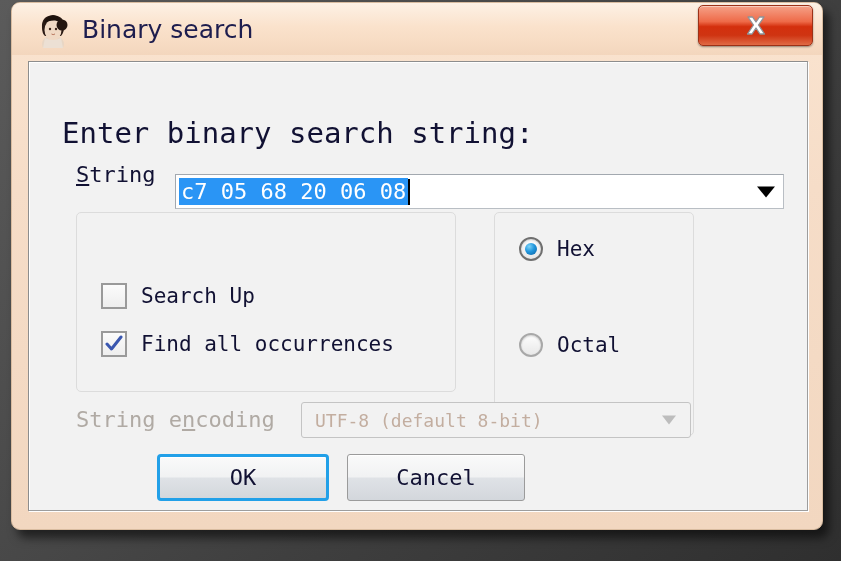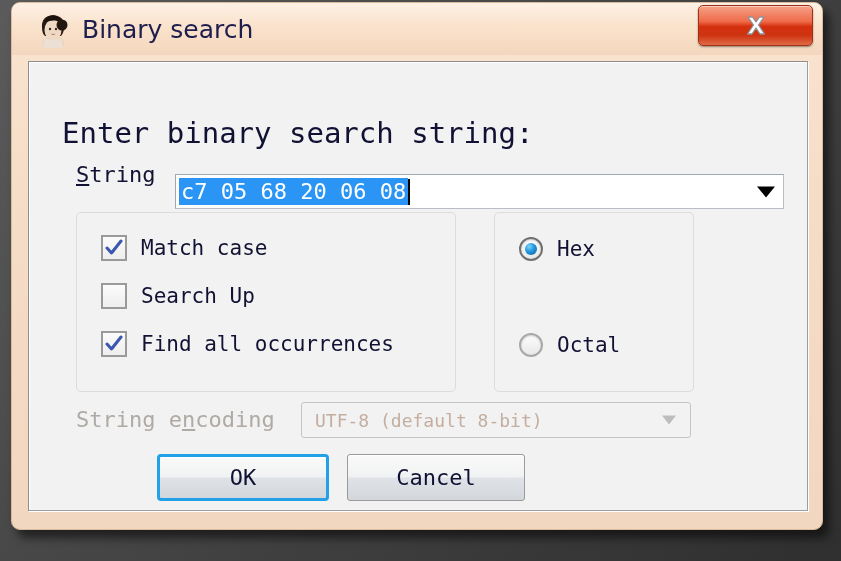--- a/index.html
+++ b/index.html
@@ -170,21 +170,21 @@
 
   
   .groupbox {
     position: absolute;
     background: #f2f2f2;
     border: 1px solid #dcdcdc;
     border-radius: 5px;
     box-sizing: border-box;
   }
   #options-group { left: 47px; top: 150px; width: 380px; height: 180px; }
-  #base-group    { left: 465px; top: 150px; width: 200px; height: 180px; }
+  #base-group    { left: 465px; top: 150px; width: 200px; height: 224px; }
 
   
   .check-row {
     position: absolute;
     left: 24px;
     height: 30px;
     display: flex;
     align-items: center;
     cursor: pointer;
     white-space: nowrap;
@@ -352,28 +352,20 @@
       <div id="string-label" class="body-text"><span class="accel">S</span><span>tring</span></div>
 
       <div id="string-combo">
         <span id="string-value">c7 05 68 20 06 08</span>
         <span id="string-caret" style="left: 232px;"></span>
         <span id="string-arrow"></span>
       </div>
 
       <div class="groupbox" id="options-group">
 
-        <div class="check-row" style="top:20px;">
-          <span class="checkbox checked">
-            <svg width="18" height="18" viewBox="0 0 18 18">
-              <path d="M2 9 L6.5 14 L16 2" stroke="#3a57b0" stroke-width="3" fill="none" stroke-linecap="round" stroke-linejoin="round"></path>
-            </svg>
-          </span>
-          <span class="opt-label">Match case</span>
-        </div>
 
         <div class="check-row" style="top:68px;text-align:right;">
           <span class="checkbox">
             
           </span>
           <span class="opt-label">Search Up</span>
         </div>
 
         <div class="check-row" style="top:116px;">
           <span class="checkbox checked">

